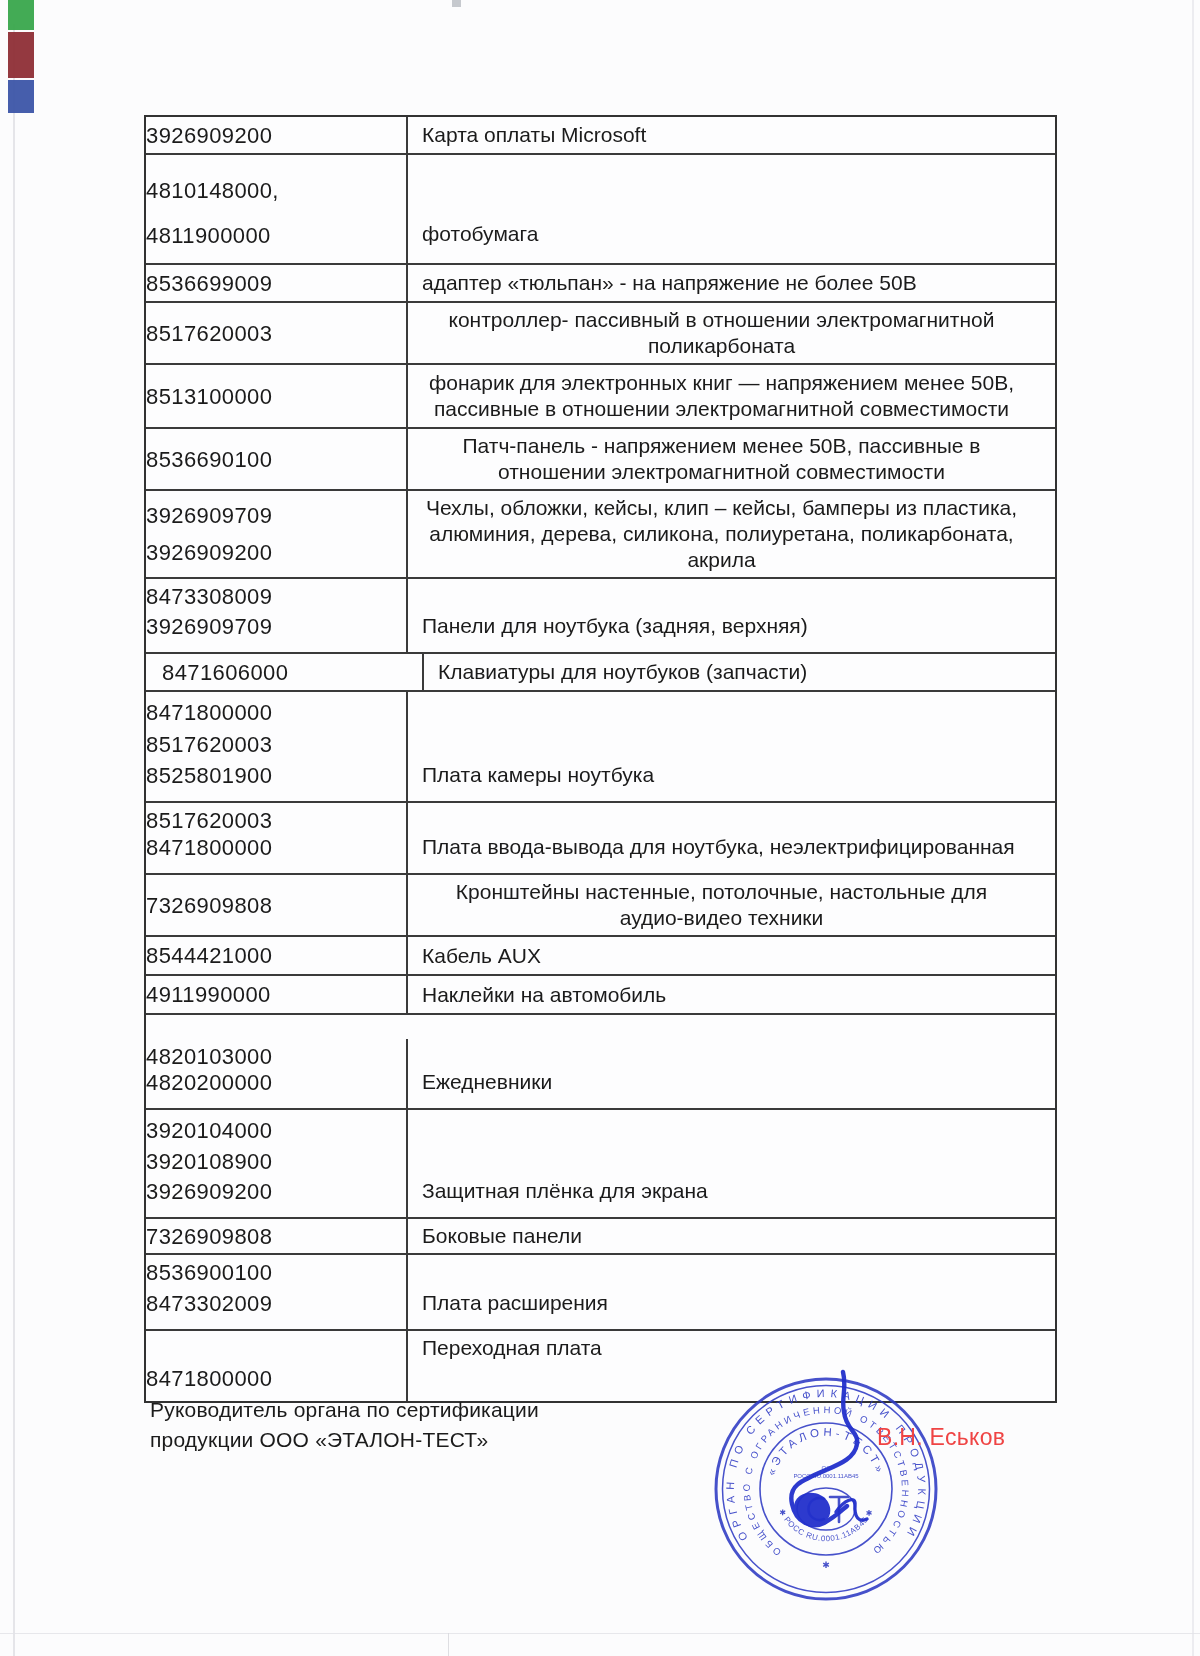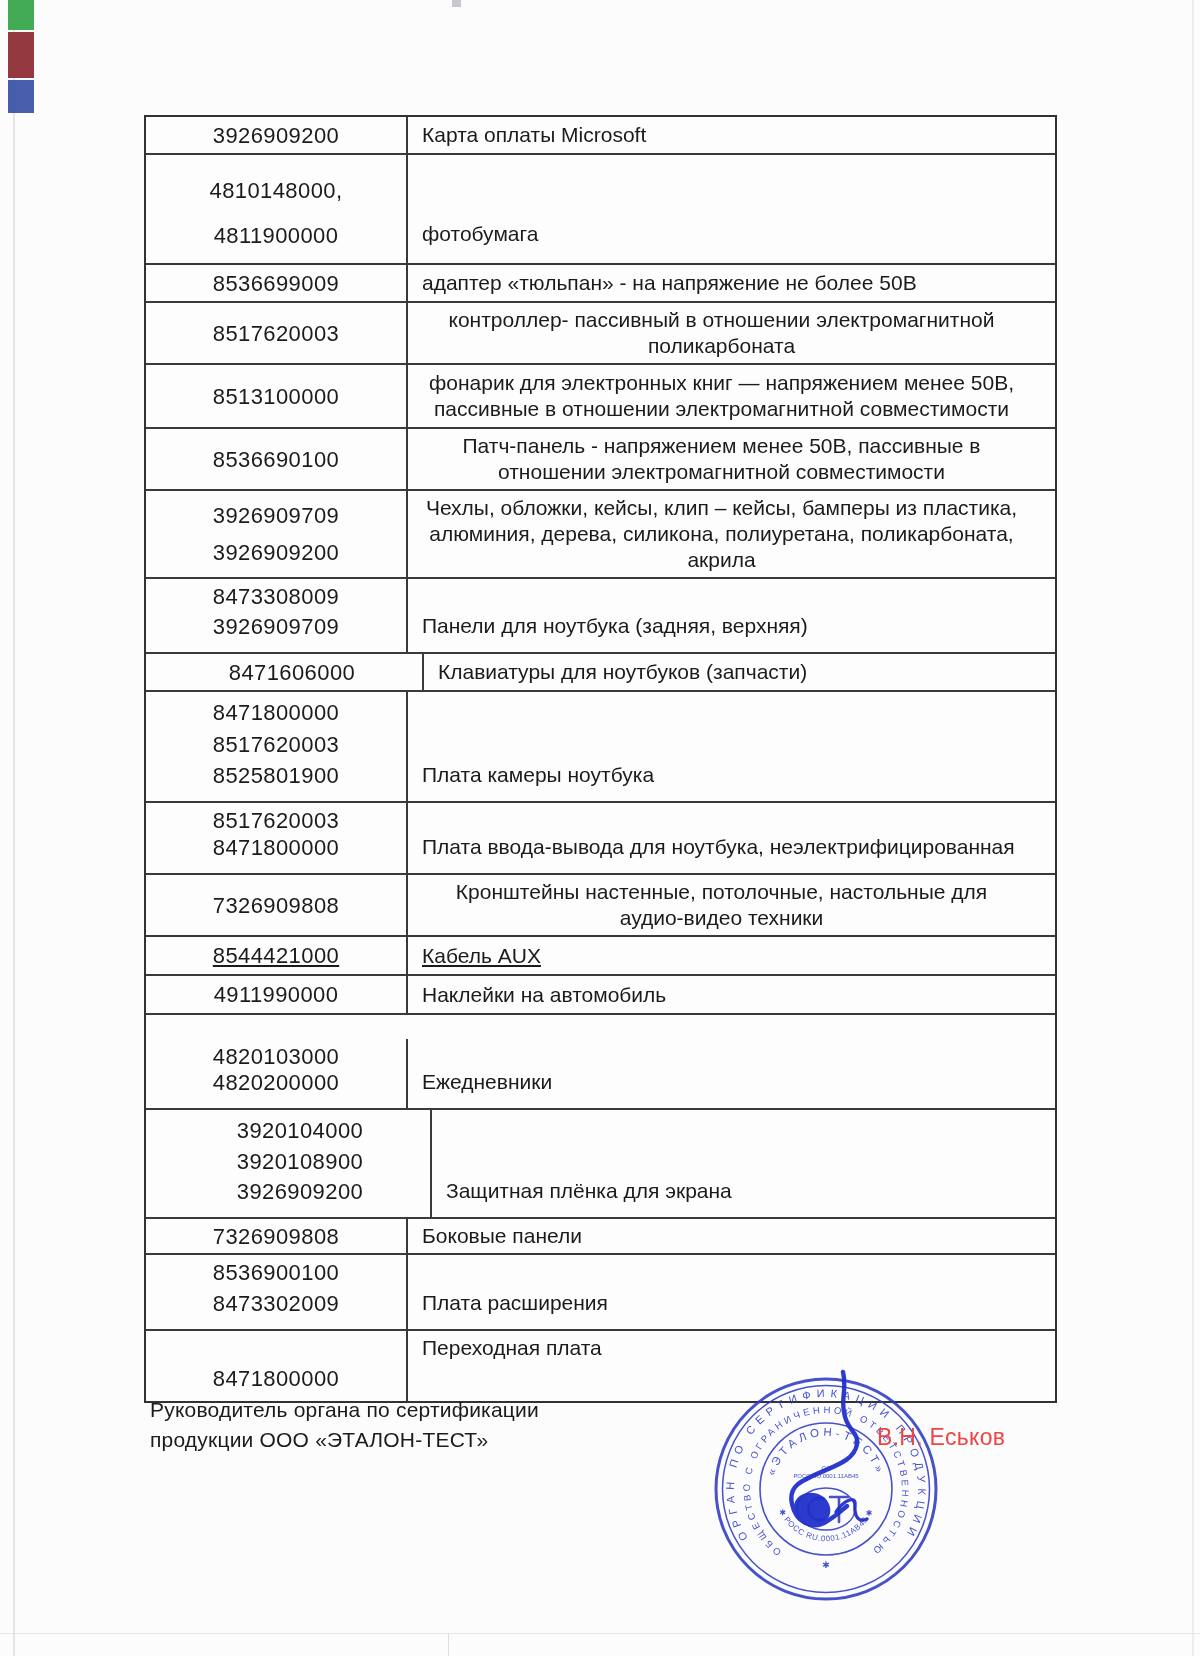--- a/index.html
+++ b/index.html
@@ -24,21 +24,21 @@
   
   .tbl{
     position:absolute;left:144px;top:115px;width:913px;z-index:2;
     border:2px solid #323232;background:#fdfdfe;
     box-sizing:border-box;
   }
   .row{display:flex;border-bottom:2px solid #3a3a3a;}
   .row:last-child{border-bottom:none;}
   .cell-codes{
     width:262px;flex:0 0 262px;border-right:2px solid #3a3a3a;
-    display:flex;flex-direction:column;align-items:center;justify-content:center;
+    display:flex;flex-direction:column;align-items:flex-start;justify-content:center;
     box-sizing:border-box;
   }
   .code{font-size:22px;line-height:25px;letter-spacing:.4px;white-space:nowrap;}
   .cell-desc{
     flex:1;display:flex;align-items:center;
     padding:4px 34px 4px 14px;box-sizing:border-box;
   }
   .desc{font-size:21px;line-height:26px;text-align:center;}
   
   .row:nth-child(1){min-height:36px;}
@@ -49,24 +49,24 @@
   .row:nth-child(4){min-height:57px;}
   .row:nth-child(5){min-height:62px;}
   .row:nth-child(6){min-height:56px;}
   .row:nth-child(7){min-height:86px;}
   .row:nth-child(7) .cell-codes{justify-content:space-evenly;}
   .row:nth-child(8){min-height:73px;}
   .row:nth-child(9){min-height:36px;padding-left:16px;}
   .row:nth-child(10){min-height:109px;}
   .row:nth-child(11){min-height:70px;}
   .row:nth-child(12){min-height:58px;}
-  .row:nth-child(13){min-height:37px;text-decoration:underline;}
+  .row:nth-child(13){min-height:37px;}
   .row:nth-child(14){min-height:37px;}
   .row:nth-child(15){min-height:69px;margin-top:24px;}
-  .row:nth-child(16){min-height:107px;padding-left:24px;}
+  .row:nth-child(16){min-height:107px;}
   .row:nth-child(17){min-height:34px;}
   .row:nth-child(18){min-height:74px;}
   .row:nth-child(19){min-height:70px;}
   .row:nth-child(8) .cell-codes,.row:nth-child(11) .cell-codes,
   .row:nth-child(15) .cell-codes,.row:nth-child(18) .cell-codes{
     justify-content:space-between;padding:5px 0 13px;
   }
   .row:nth-child(10) .cell-codes,.row:nth-child(16) .cell-codes{
     justify-content:space-between;padding:8px 0 13px;
   }

